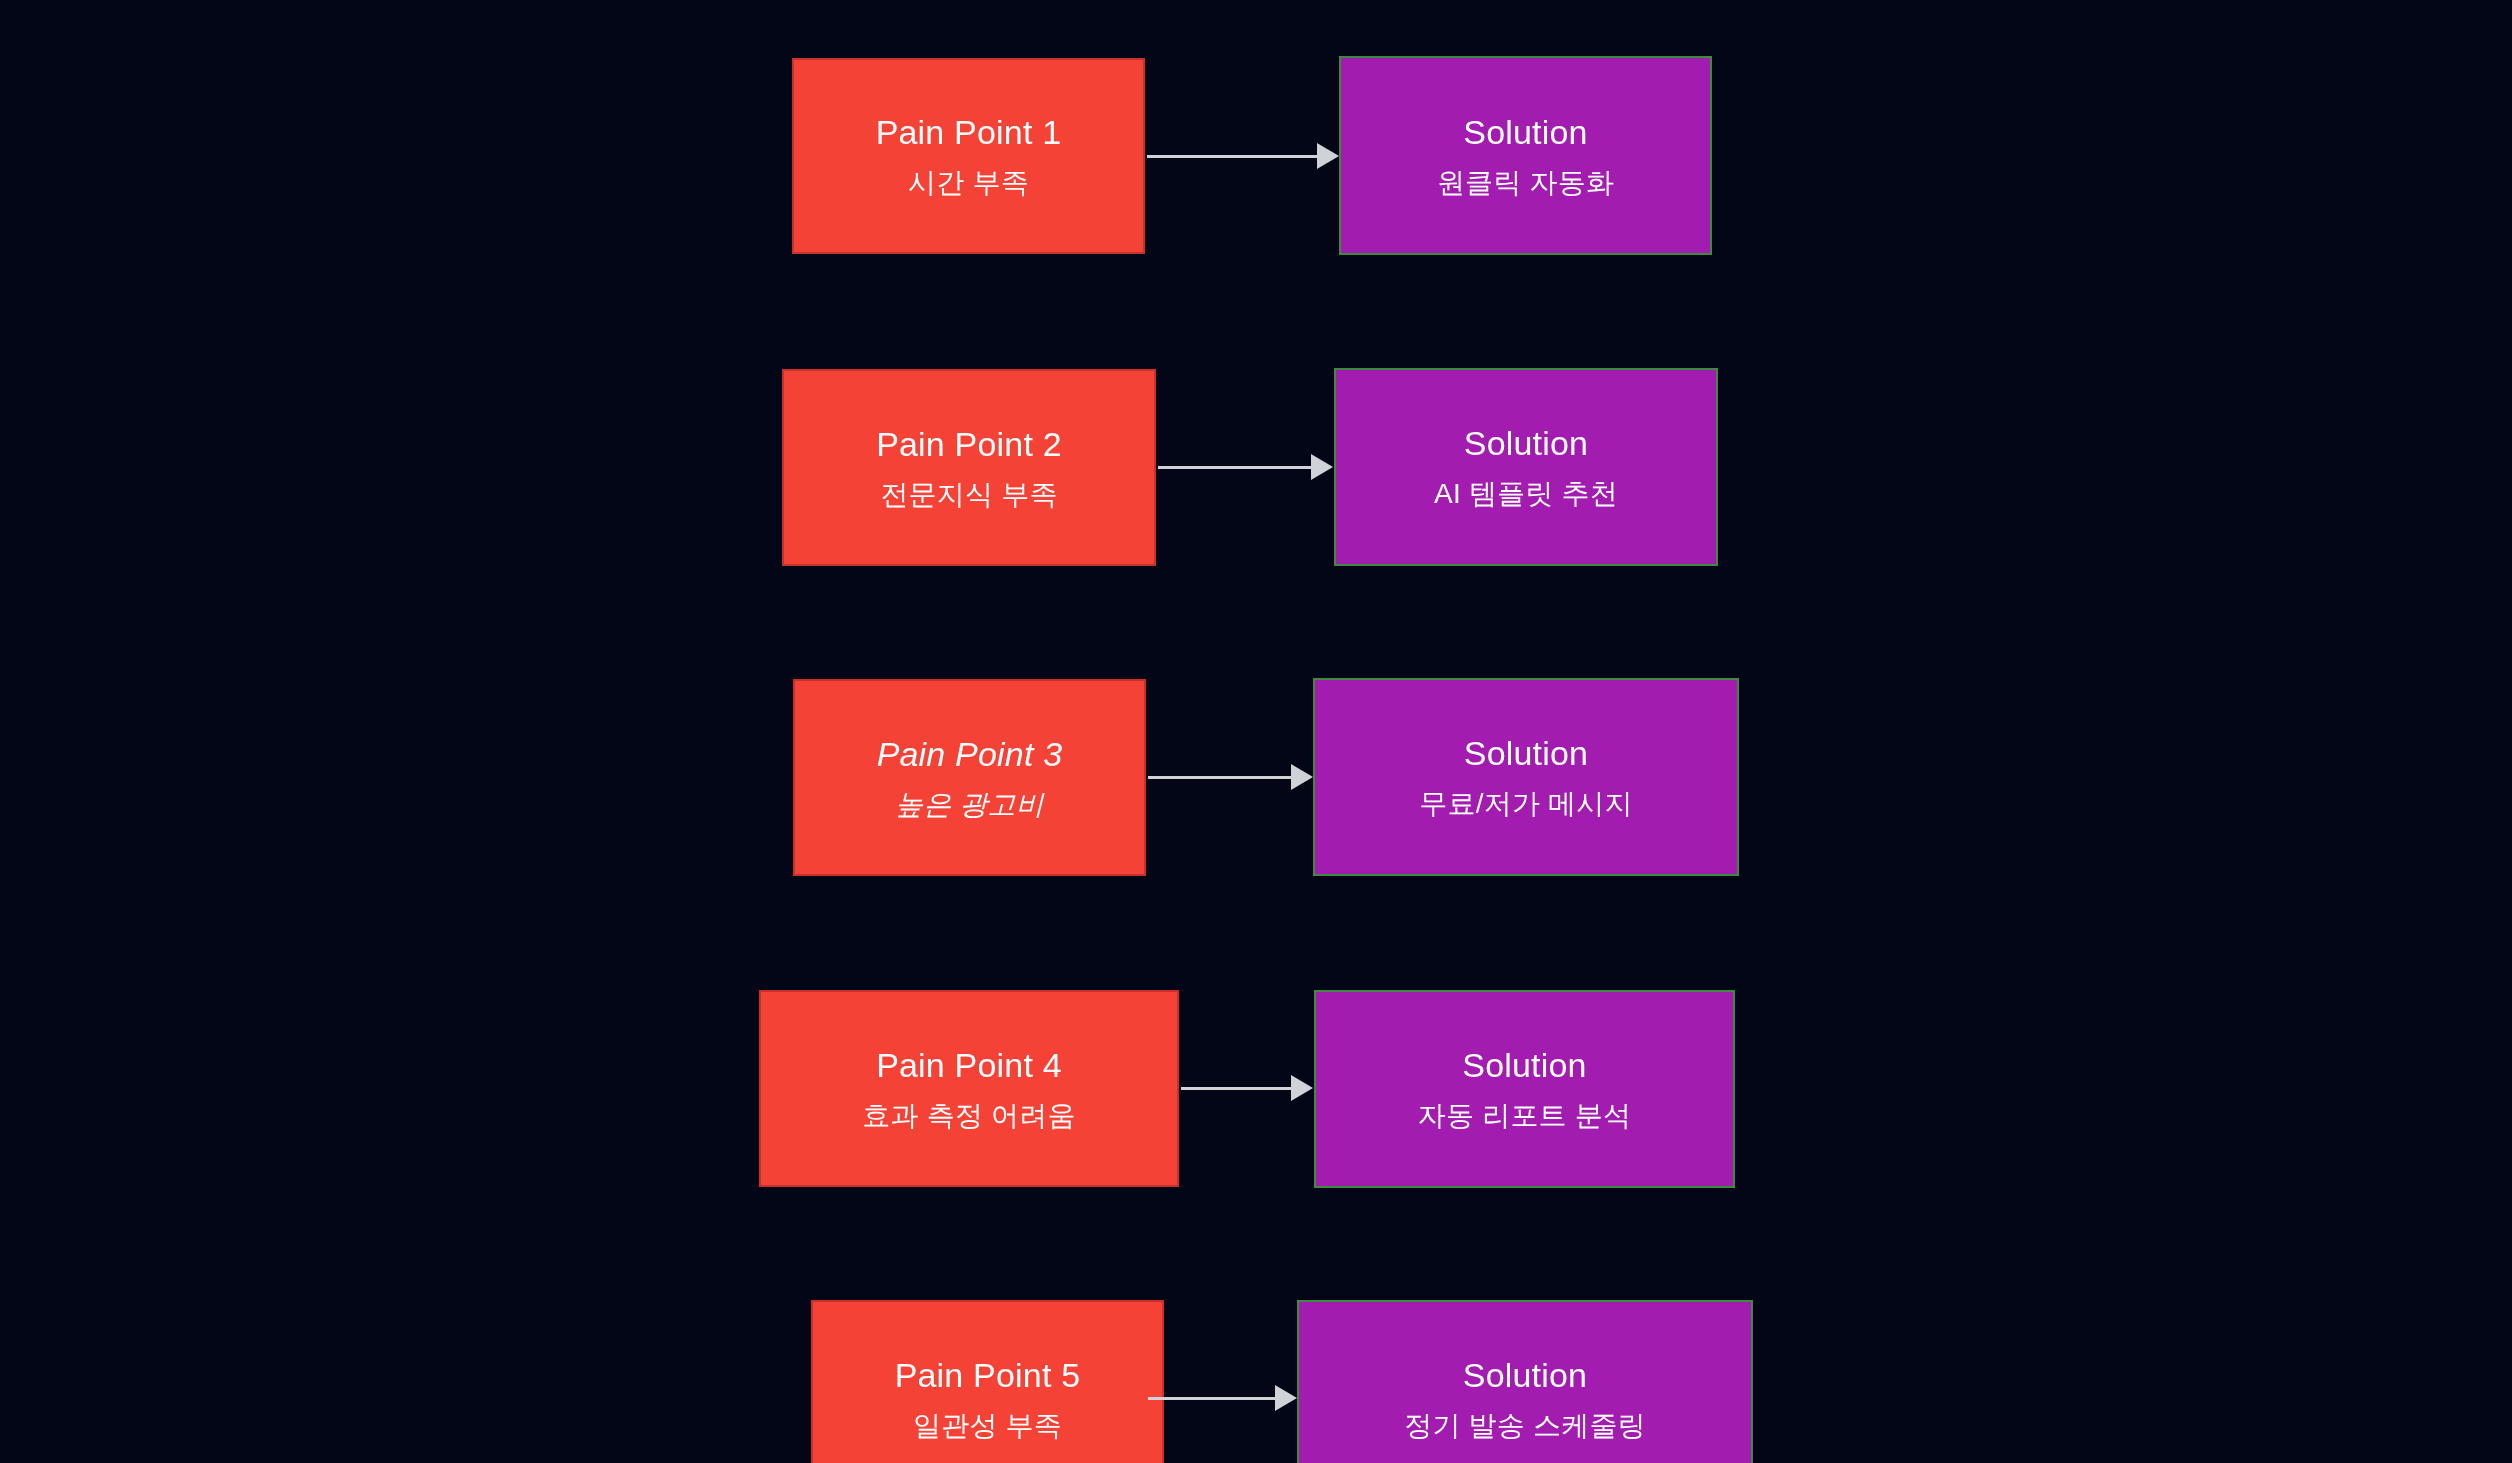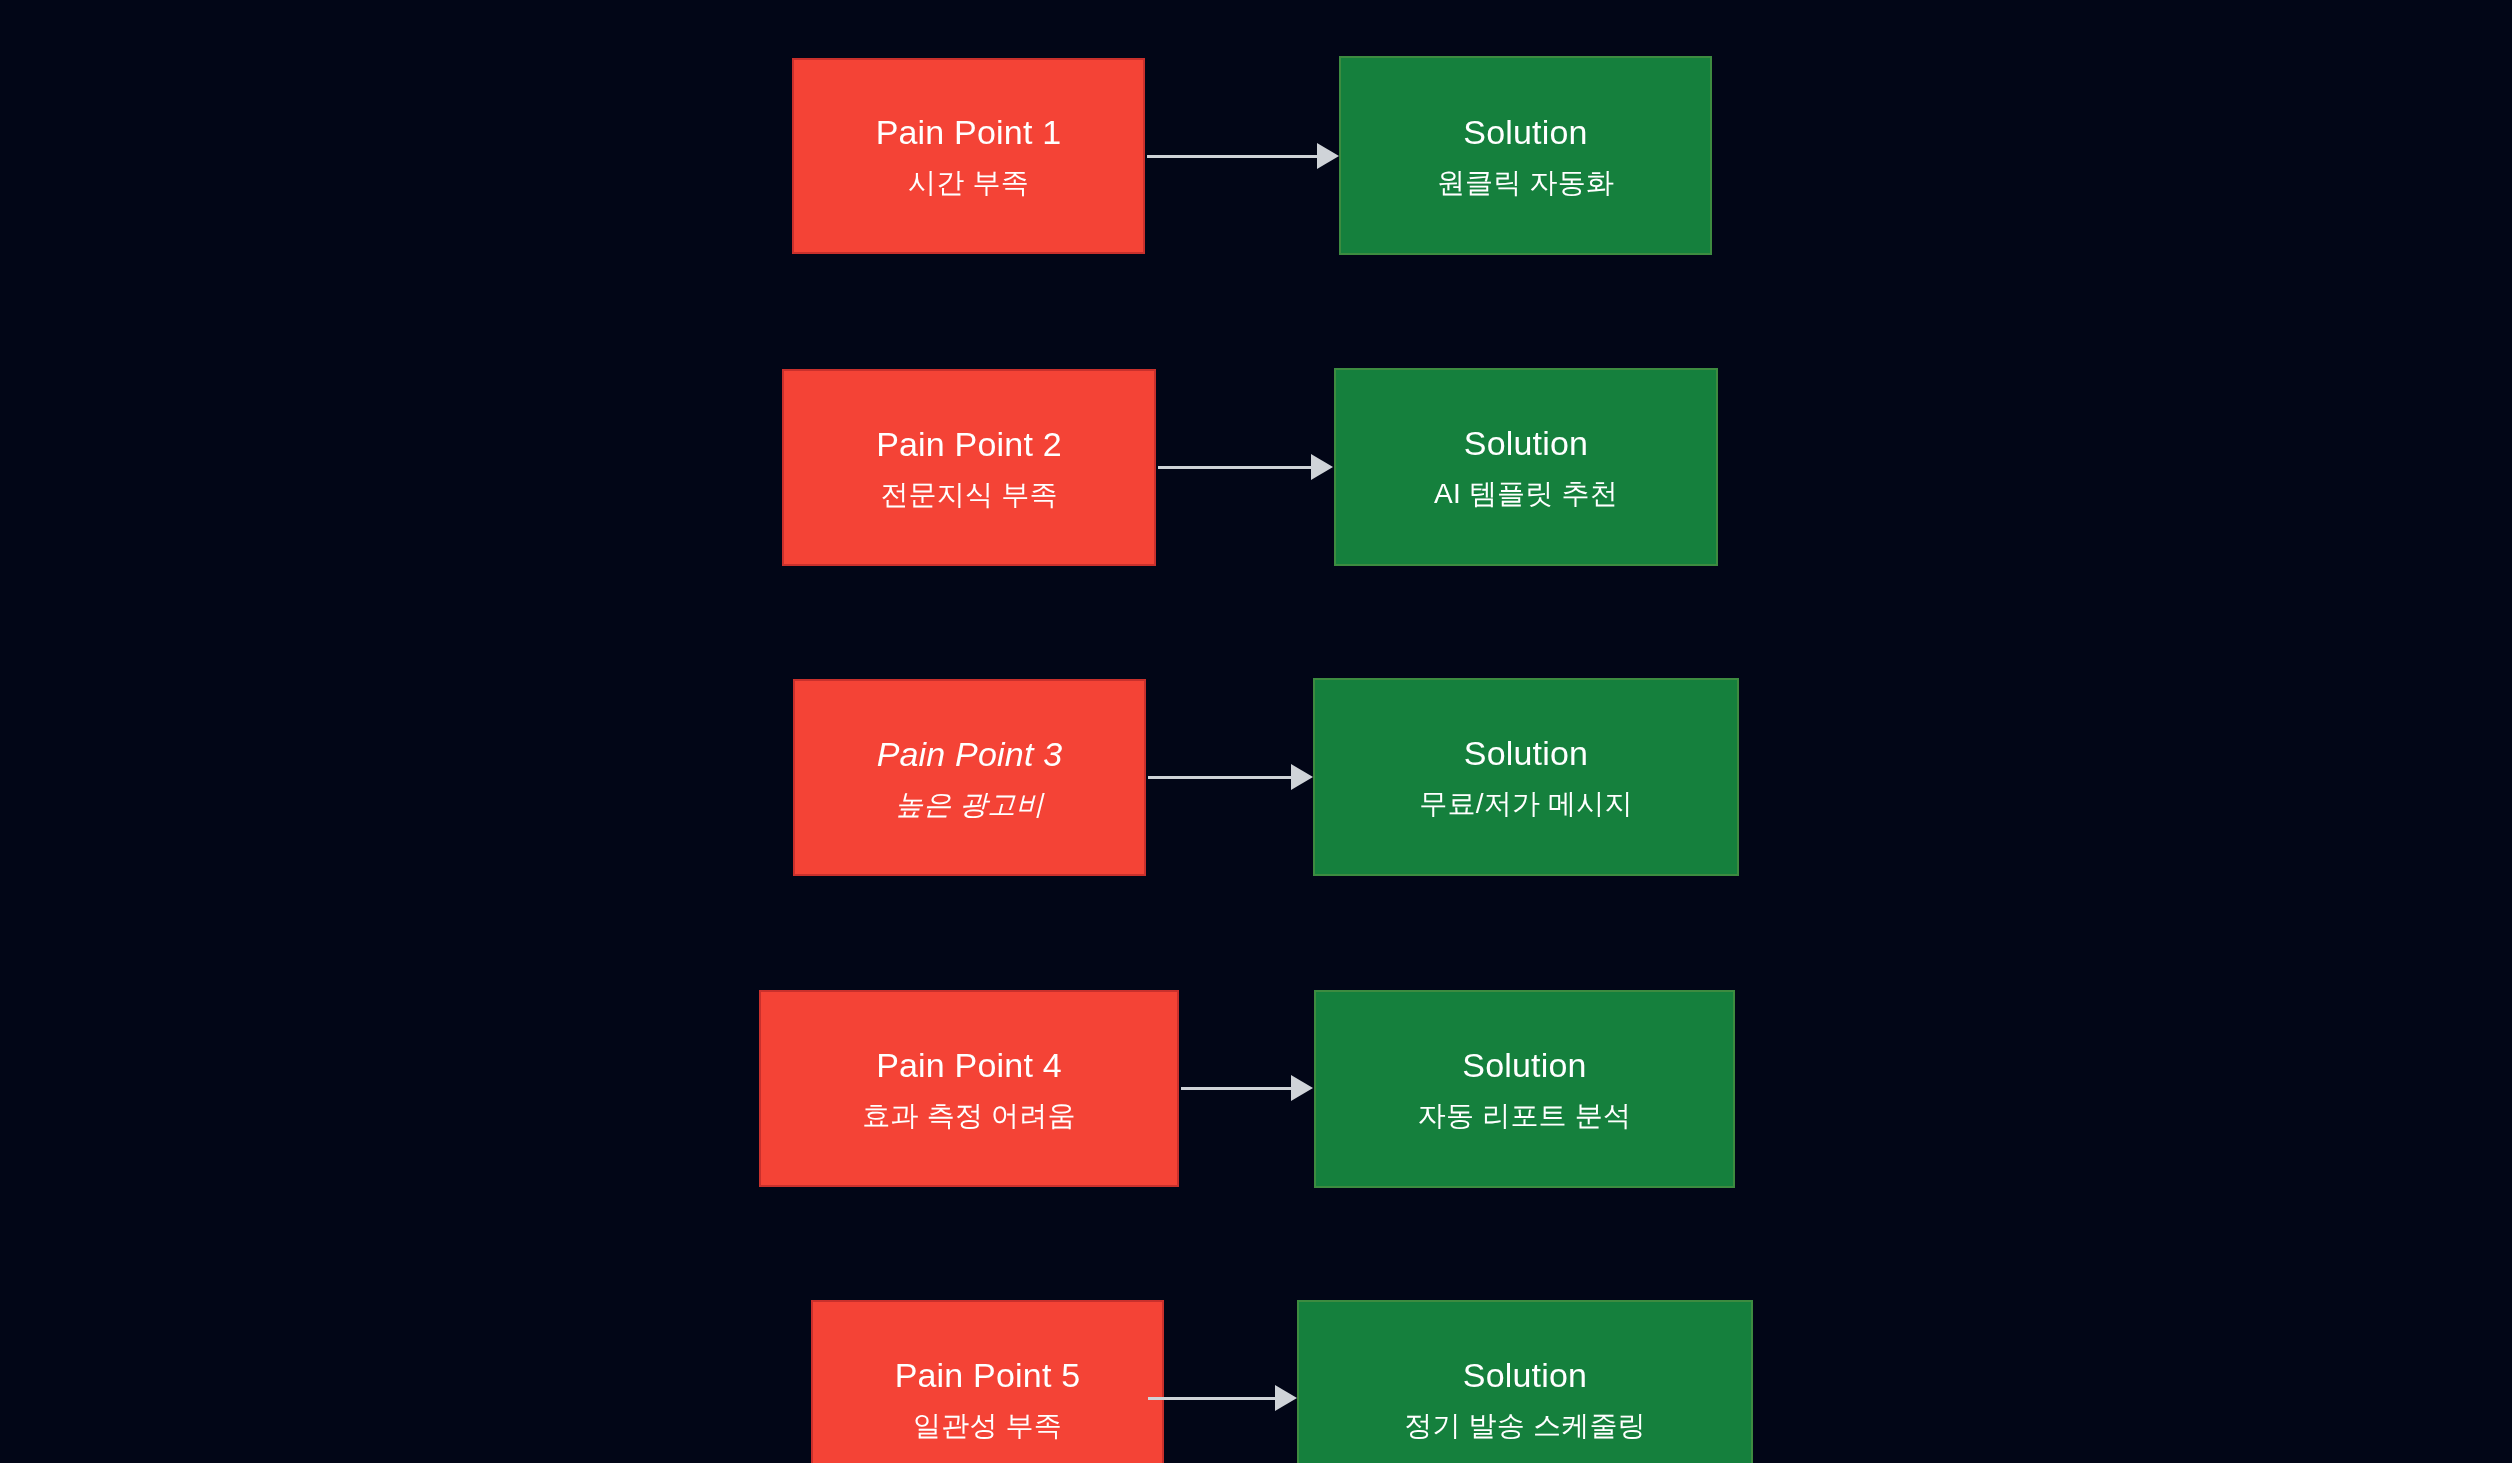--- a/index.html
+++ b/index.html
@@ -27,21 +27,21 @@
     text-align: center;
     color: #ffffff;
     line-height: 1.45;
     letter-spacing: 0.2px;
   }
   .node.pain {
     background: #f44336;
     border: 2.8px solid #c9302c;
   }
   .node.solution {
-    background: #15803d;
+    background: #a21caf;
     border: 2.8px solid #3d8b40;
   }
   .node .line1 {
     font-size: 34px;
     font-weight: 400;
     white-space: nowrap;
   }
   .node .line2 {
     font-size: 28px;
     font-weight: 400;

